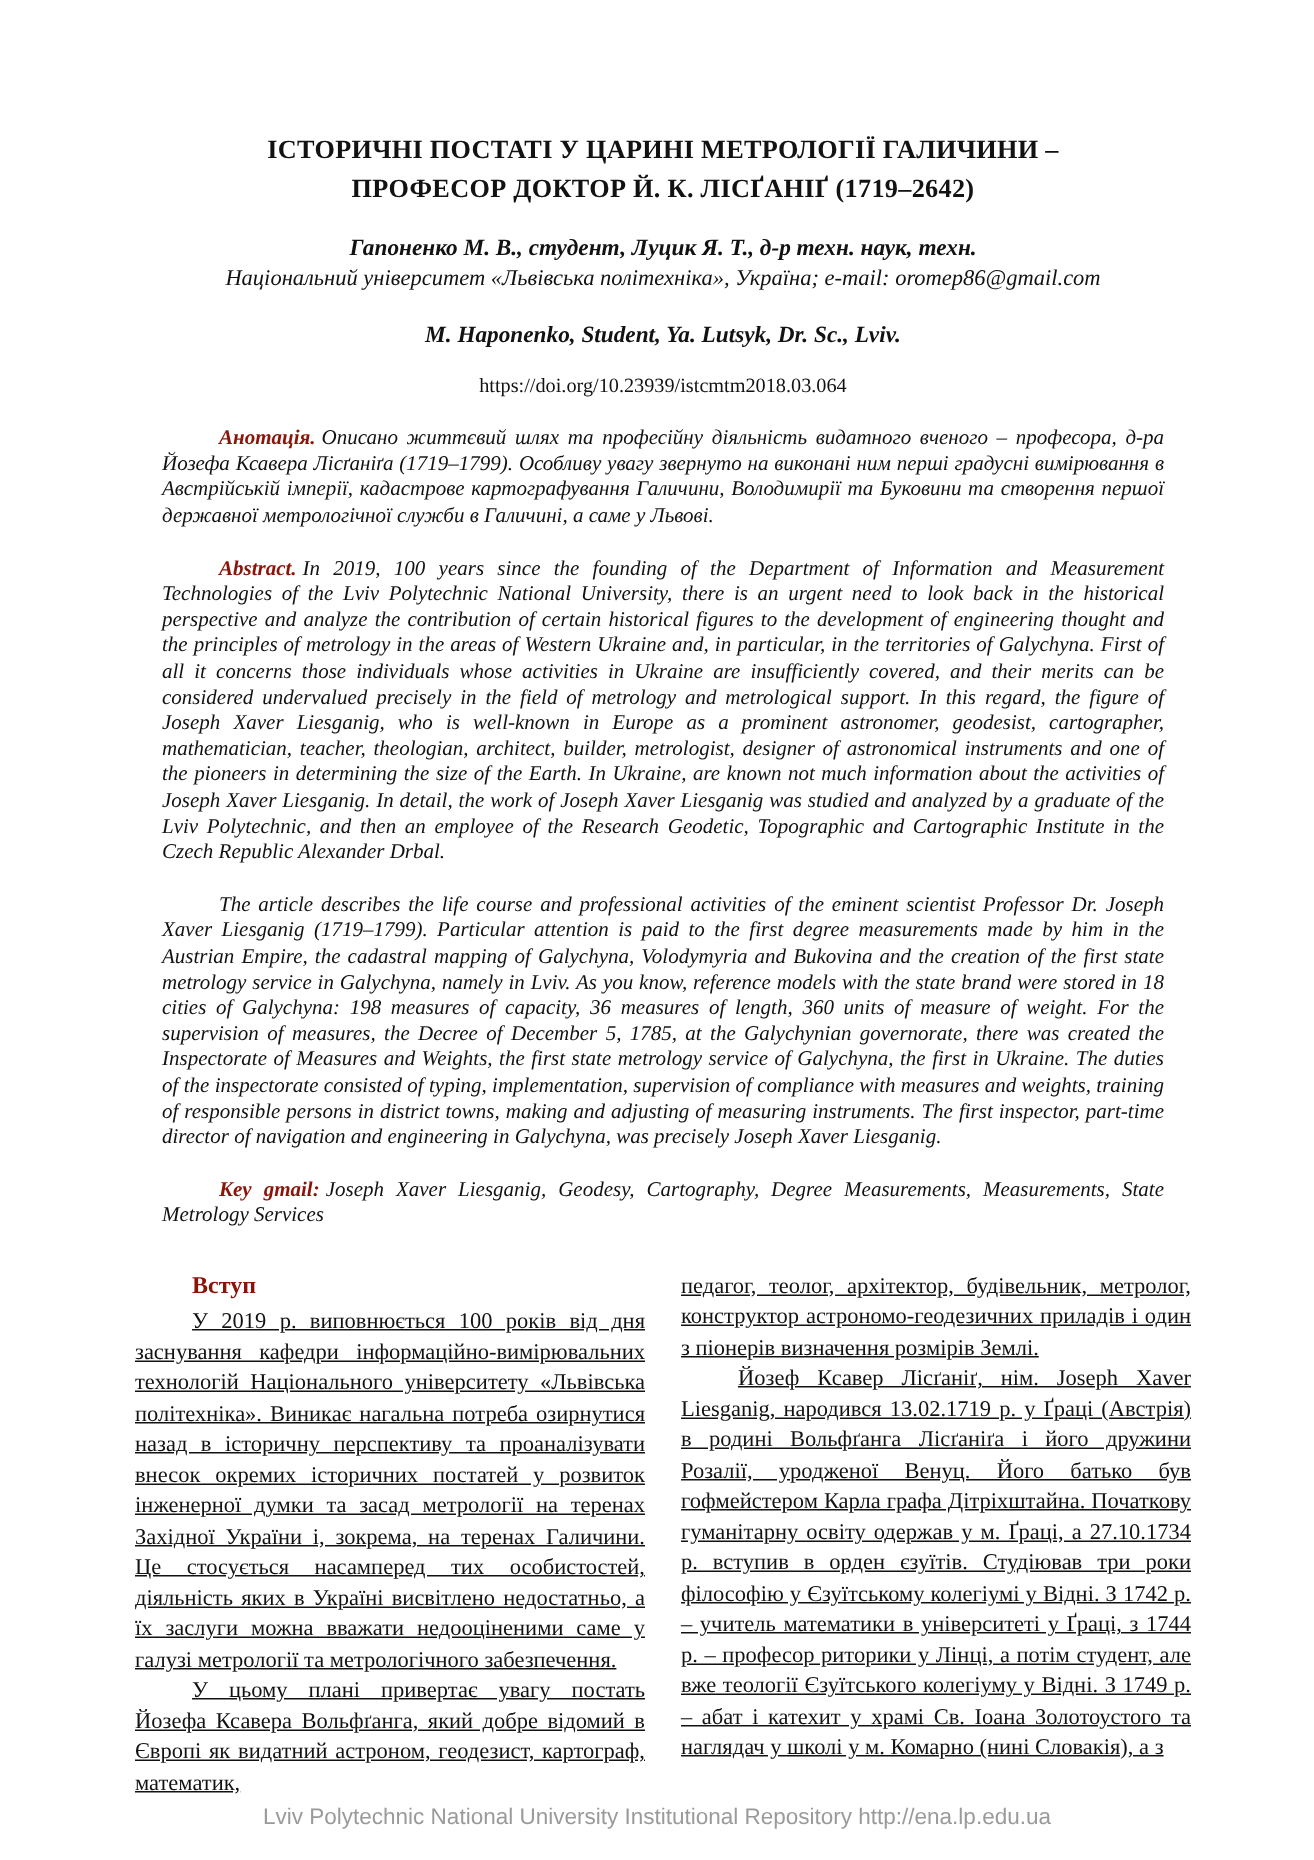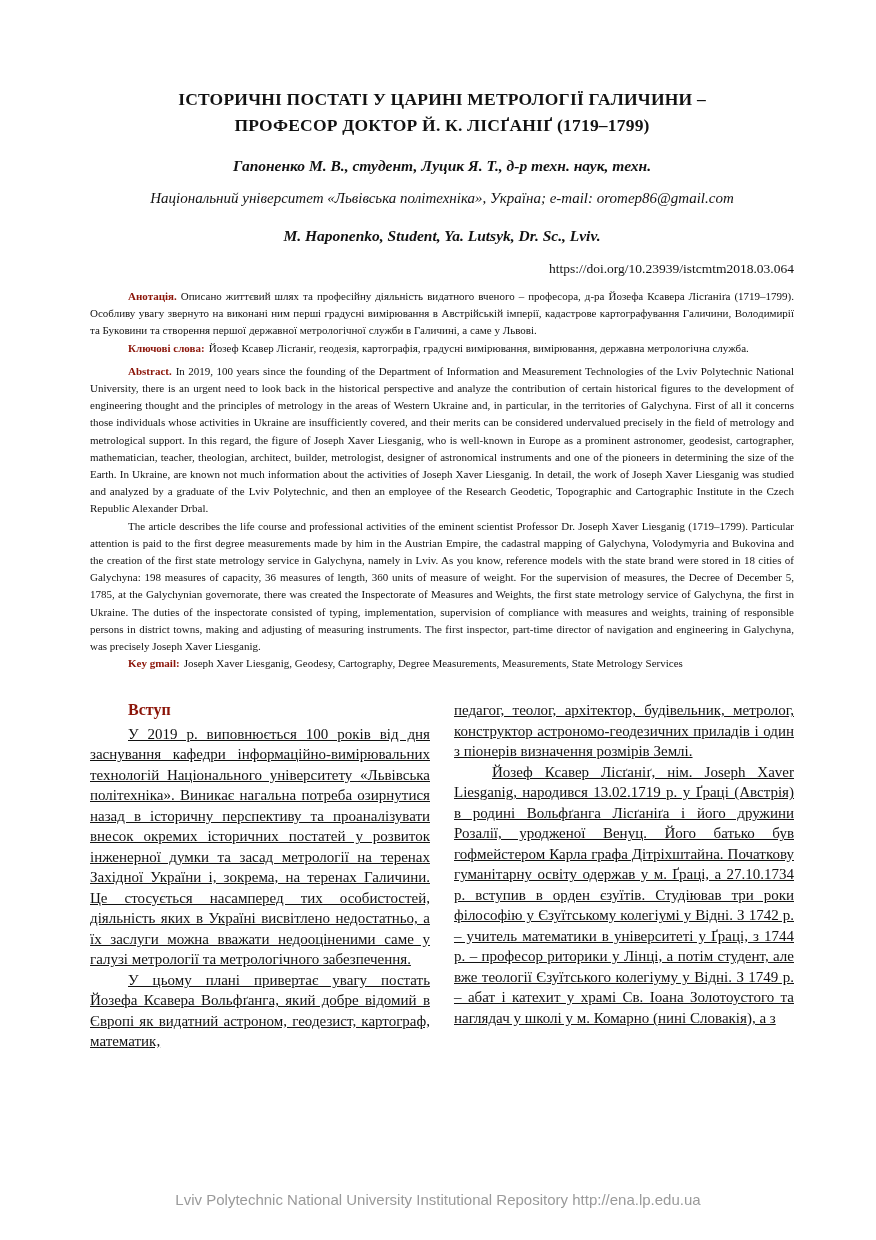--- a/index.html
+++ b/index.html
@@ -32,38 +32,39 @@
   }
 
   
   .authors{text-align:center;margin:2px 0 0 0;}
   .authors .names{
     font-style:italic;font-weight:bold;
     font-size:15.5px;line-height:21px;margin:0;
   }
   .authors .affil{
     font-style:italic;
-    font-size:15px;line-height:21px;margin:12px 0 2px 0;
+    font-size:15px;line-height:21px;margin:0 0 2px 0;
   }
   .authors.uk{margin-bottom:16px;}
   .authors.en{margin-bottom:14px;}
 
   
   .doi{
     font-size:13.5px;line-height:18px;
     margin:12px 0 10px 0;
-    text-align:right;
+    text-align:center;
   }
 
   
   .abs p{
-    font-size:11px;line-height:17.2px;
+    font-size:14px;line-height:17.2px;
     text-align:justify;
     text-indent:38px;
-    margin:0;
+    margin:18px;
+    font-style:italic;
   }
   .abs .lbl{
     font-weight:bold;color:var(--accent);
     margin-right:4px;
   }
   .abs.uk{margin-bottom:6px;}
 
   
   .intro{
     display:flex;
@@ -78,50 +79,49 @@
     margin:0 0 3px 0;
     text-indent:38px;
     text-align:left;
   }
   .col p{margin:0;text-indent:38px;text-decoration:underline;}
   .col p.cont{text-indent:0;}
 
   
   .footer{
     position:absolute;
-    left:0;right:0;bottom:32px;
+    left:0;right:0;bottom:20px;
     text-align:center;
     font-family:"Liberation Sans", sans-serif;
     font-size:15px;
     color:var(--footer);
   }
 </style>
 </head>
 <body>
 
 <div class="page">
   <div class="content">
 
     <h1 class="title">ІСТОРИЧНІ ПОСТАТІ У ЦАРИНІ МЕТРОЛОГІЇ ГАЛИЧИНИ –
-ПРОФЕСОР ДОКТОР Й. К. ЛІСҐАНІҐ (1719–1799)</h1>
+ПРОФЕСОР ДОКТОР Й. К. ЛІСҐАНІҐ (1719–2642)</h1>
 
     <div class="authors uk">
       <p class="names">Гапоненко М. В., студент, Луцик Я. Т., д-р техн. наук, техн.</p>
       <p class="affil">Національний університет «Львівська політехніка», Україна;  e-mail: oromep86@gmail.com</p>
     </div>
 
     <div class="authors en">
       <p class="names">M. Haponenko, Student, Ya. Lutsyk, Dr. Sc., Lviv.</p>
     </div>
 
     <p class="doi">https://doi.org/10.23939/istcmtm2018.03.064</p>
 
     <div class="abs uk">
       <p><span class="lbl">Анотація.</span><span>Описано життєвий шлях та професійну діяльність видатного вченого – професора, д-ра Йозефа Ксавера Лісґаніґа (1719–1799). Особливу увагу звернуто на виконані ним перші градусні вимірювання в Австрійській імперії, кадастрове картографування Галичини, Володимирії та Буковини та створення першої державної метрологічної служби в Галичині, а саме у Львові.</span></p>
-      <p><span class="lbl">Ключові слова:</span><span>Йозеф Ксавер Лісґаніґ, геодезія, картографія, градусні вимірювання, вимірювання,  державна метрологічна служба.</span></p>
     </div>
 
     <div class="abs en">
       <p><span class="lbl">Abstract.</span><span>In 2019, 100 years since the founding of the Department of Information and Measurement Technologies of the Lviv Polytechnic National University, there is an urgent need to look back in the historical perspective and analyze the contribution of certain historical figures to the development of engineering thought and the principles of metrology in the areas of Western Ukraine and, in particular, in the territories of Galychyna. First of all it concerns those individuals whose activities in Ukraine are insufficiently covered, and their merits can be considered undervalued precisely in the field of metrology and metrological support. In this regard, the figure of Joseph Xaver Liesganig, who is well-known in Europe as a prominent astronomer, geodesist, cartographer, mathematician, teacher, theologian, architect, builder, metrologist, designer of astronomical instruments and one of the pioneers in determining the size of the Earth. In Ukraine, are known not much information about the activities of Joseph Xaver Liesganig. In detail, the work of Joseph Xaver Liesganig was studied and analyzed by a graduate of the Lviv Polytechnic, and then an employee of the Research Geodetic, Topographic and Cartographic Institute in the Czech Republic Alexander Drbal.</span></p>
       <p>The article describes the life course and professional activities of the eminent scientist Professor Dr. Joseph Xaver Liesganig (1719–1799). Particular attention is paid to the first degree measurements made by him in the Austrian Empire, the cadastral mapping of Galychyna, Volodymyria and Bukovina and the creation of the first state metrology service in Galychyna, namely in Lviv. As you know, reference models with the state brand were stored in 18 cities of Galychyna: 198 measures of capacity, 36 measures of length, 360 units of measure of weight. For the supervision of measures, the Decree of December 5, 1785, at the Galychynian governorate, there was created the Inspectorate of Measures and Weights, the first state metrology service of Galychyna, the first in Ukraine. The duties of the inspectorate consisted of typing, implementation, supervision of compliance with measures and weights, training of responsible persons in district towns, making and adjusting of measuring instruments. The first inspector, part-time director of navigation and engineering in Galychyna, was precisely Joseph Xaver Liesganig.</p>
       <p><span class="lbl">Key gmail:</span><span>Joseph Xaver Liesganig, Geodesy, Cartography, Degree Measurements, Measurements, State Metrology Services</span></p>
     </div>
 
     <section class="intro">
       <div class="col">

